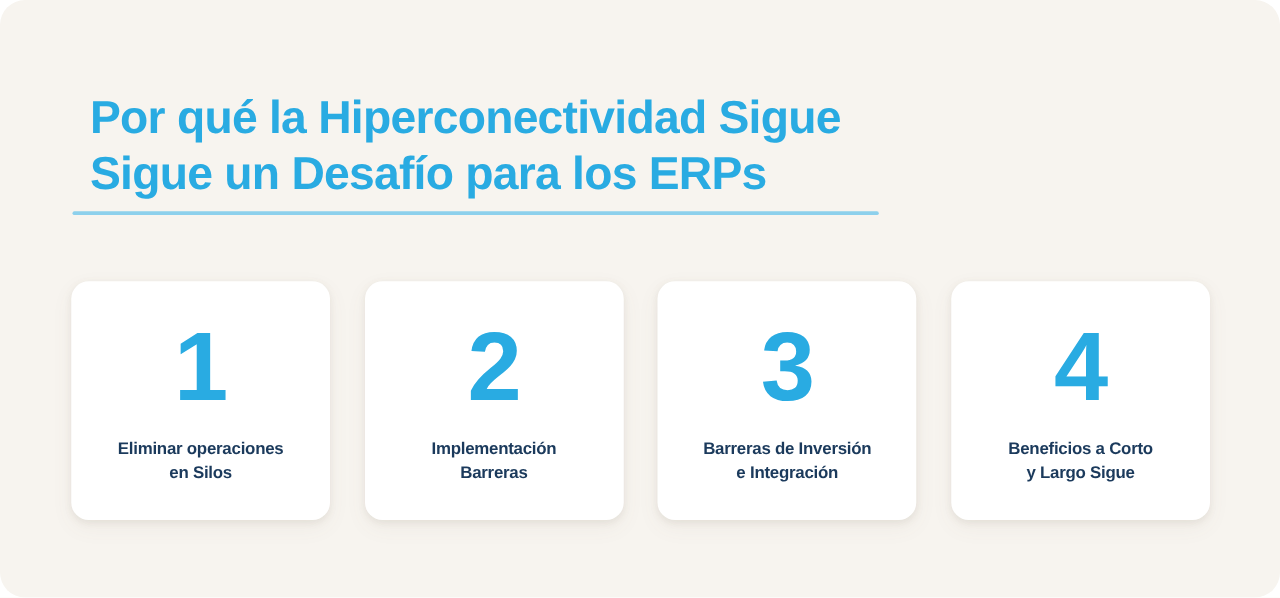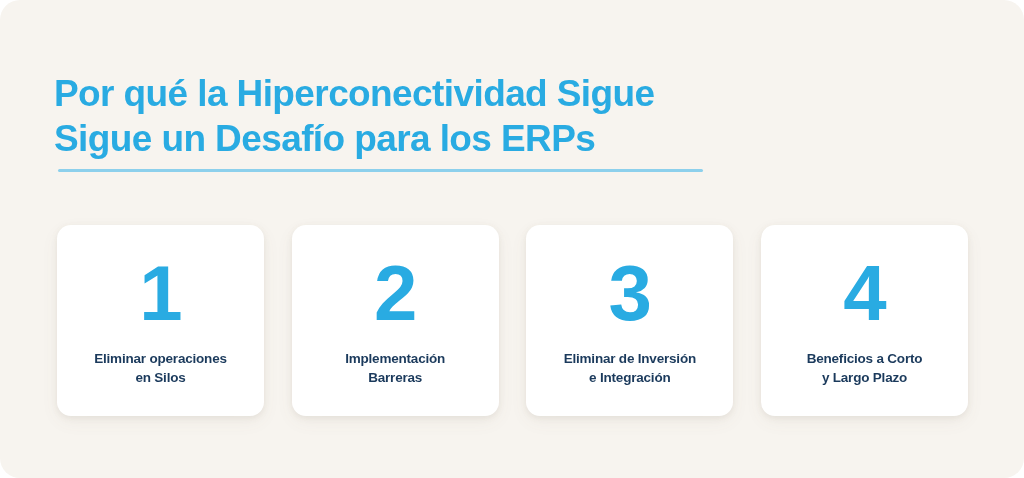--- a/index.html
+++ b/index.html
@@ -21,21 +21,21 @@
     height: 478px;
     background: #F7F4EF;
     border-radius: 20px;
     overflow: hidden;
     box-sizing: border-box;
   }
 
   
   .heading {
     position: absolute;
-    left: 54px;
+    left: 72px;
     top: 46px;
     width: 800px;
     font-size: 37px;
     line-height: 45px;
     font-weight: 700;
     letter-spacing: -0.6px;
     color: #29ABE2;
   }
   .heading .line {
     display: block;
@@ -124,25 +124,25 @@
     </div>
 
     <div class="card">
       <div class="card-number">2</div>
       <div class="card-label">Implementación
 Barreras</div>
     </div>
 
     <div class="card">
       <div class="card-number">3</div>
-      <div class="card-label">Eliminar de Inversión
+      <div class="card-label">Barreras de Inversión
 e Integración</div>
     </div>
 
     <div class="card">
       <div class="card-number">4</div>
       <div class="card-label">Beneficios a Corto
-y Largo Plazo</div>
+y Largo Sigue</div>
     </div>
 
   </div>
 
 </div>
 
 </body></html>

